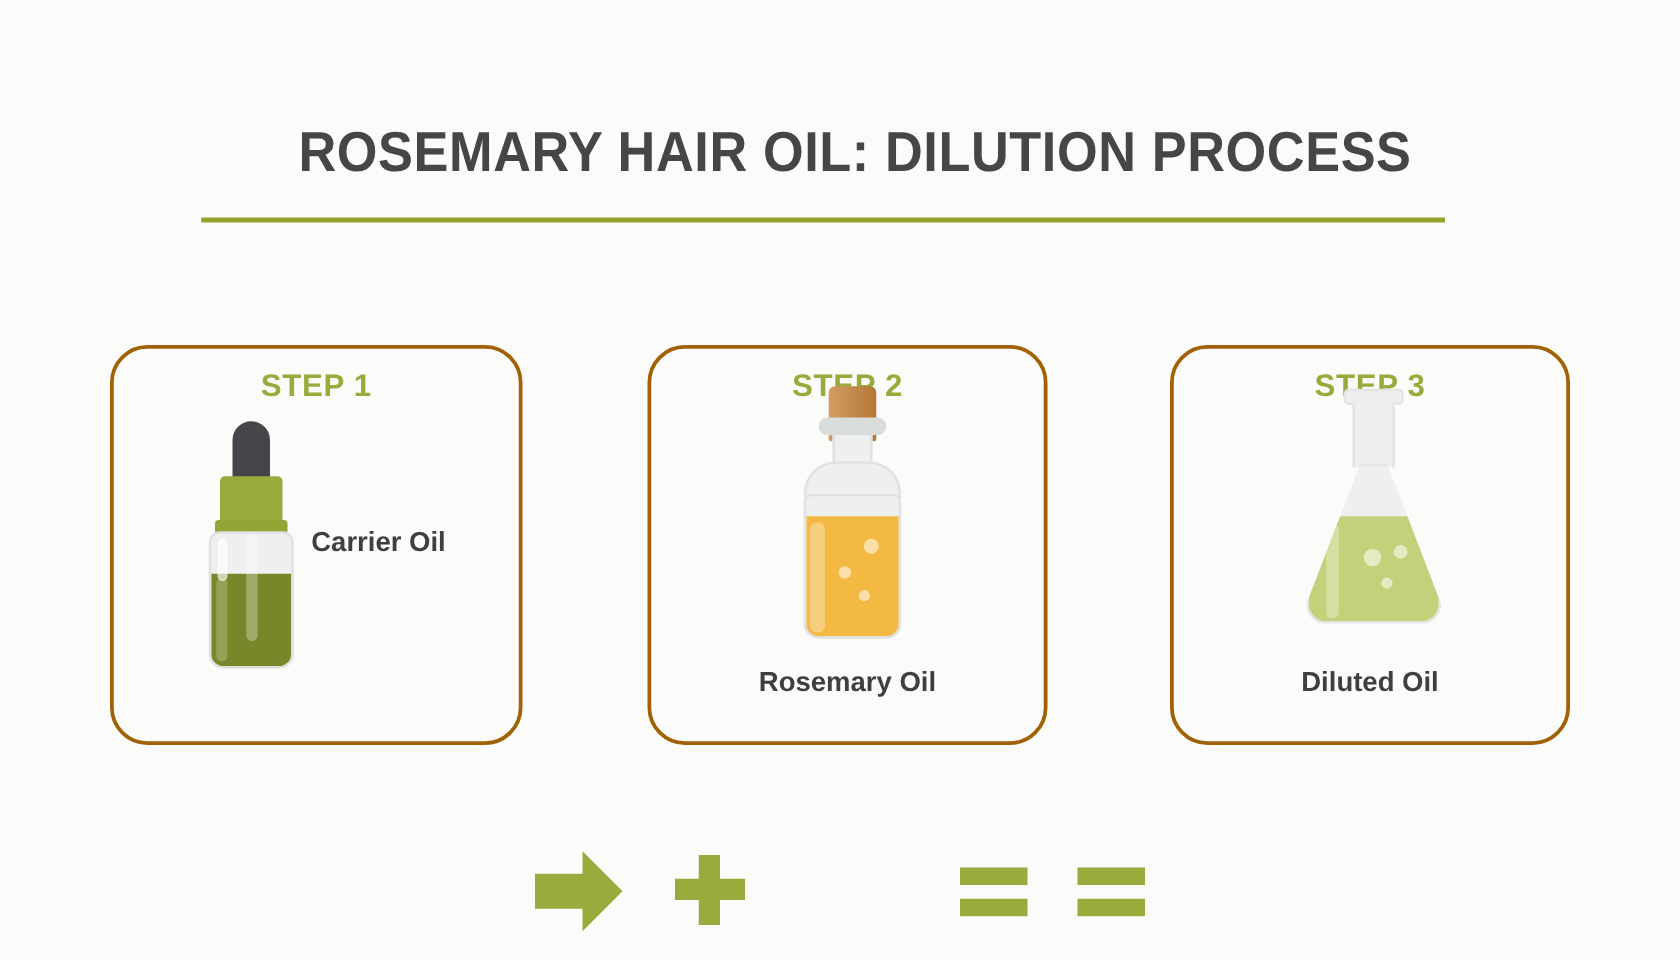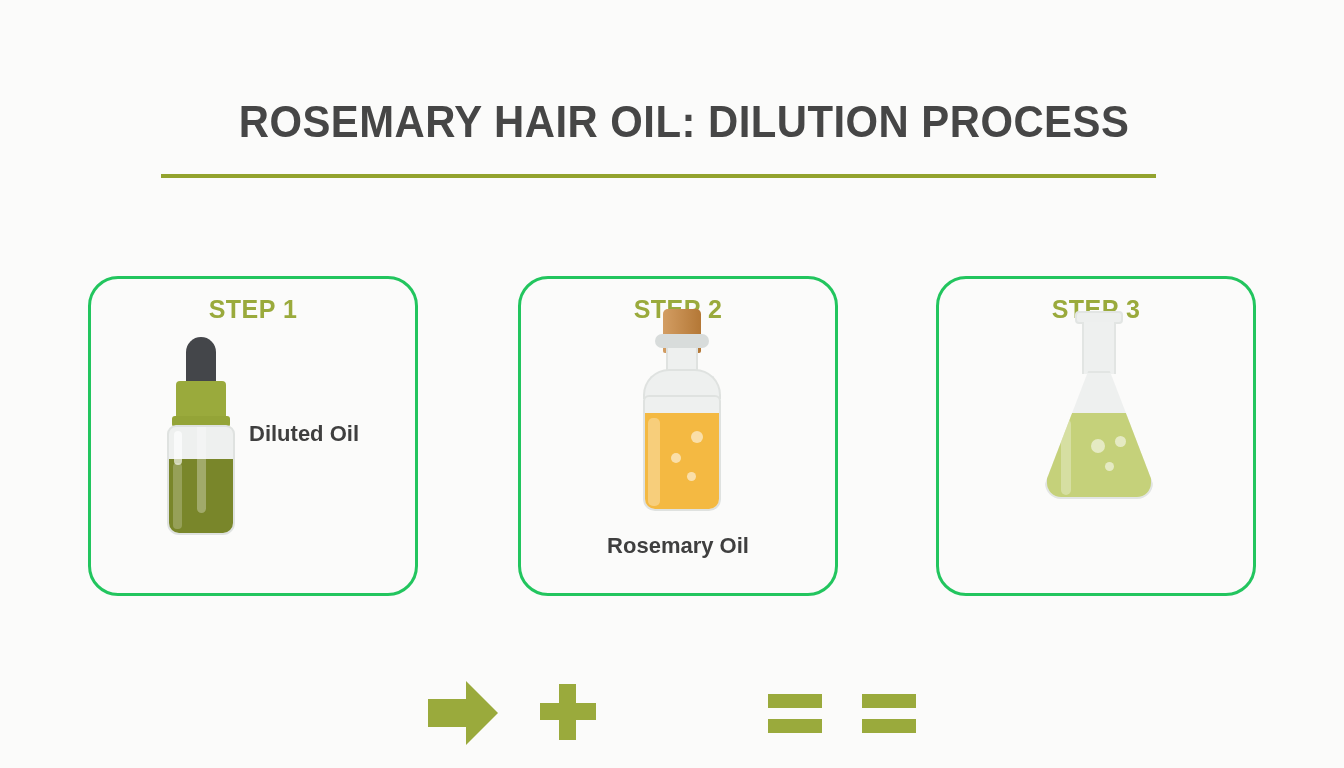--- a/index.html
+++ b/index.html
@@ -48,21 +48,21 @@
     position: absolute;
     left: 0;
     top: 276px;
     width: 1344px;
     height: 320px;
   }
   .step-card {
     position: absolute;
     top: 0;
     height: 320px;
-    border: 3px solid #22c55e;
+    border: 3px solid #a16207;
     border-radius: 30px;
     box-sizing: border-box;
     background: transparent;
   }
   #step-card-1 { left: 88px;  width: 330px; }
   #step-card-2 { left: 518px; width: 320px; }
   #step-card-3 { left: 936px; width: 320px; }
 
   .step-label {
     position: absolute;
@@ -415,21 +415,21 @@
       <div id="dropper-collar"></div>
       <div id="dropper-body">
         <div id="dropper-liquid">
           <div id="dropper-liquid-highlight"></div>
         </div>
         <div id="dropper-pipette"></div>
         <div id="dropper-glass-shine"></div>
       </div>
     </div>
 
-    <div class="item-caption" id="caption-1">Diluted Oil</div>
+    <div class="item-caption" id="caption-1">Carrier Oil</div>
   </div>
 
   <div class="connector" id="arrow-1-2">
     <svg width="70" height="66" viewBox="0 0 70 66" aria-hidden="true">
       <path d="M0 19 L38 19 L38 1 L70 33 L38 65 L38 47 L0 47 Z" fill="#9aaa3c"></path>
     </svg>
   </div>
 
   <div class="step-card" id="step-card-2">
     <div class="step-label">STEP 2</div>
@@ -477,15 +477,16 @@
       <div id="flask-cone">
         <div id="flask-liquid">
           <div id="flask-liquid-highlight"></div>
           <div class="bubble" id="flask-bubble-1"></div>
           <div class="bubble" id="flask-bubble-2"></div>
           <div class="bubble" id="flask-bubble-3"></div>
         </div>
       </div>
     </div>
 
+    <div class="item-caption" id="caption-3">Diluted Oil</div>
   </div>
 
 </div>
 
 </body></html>

